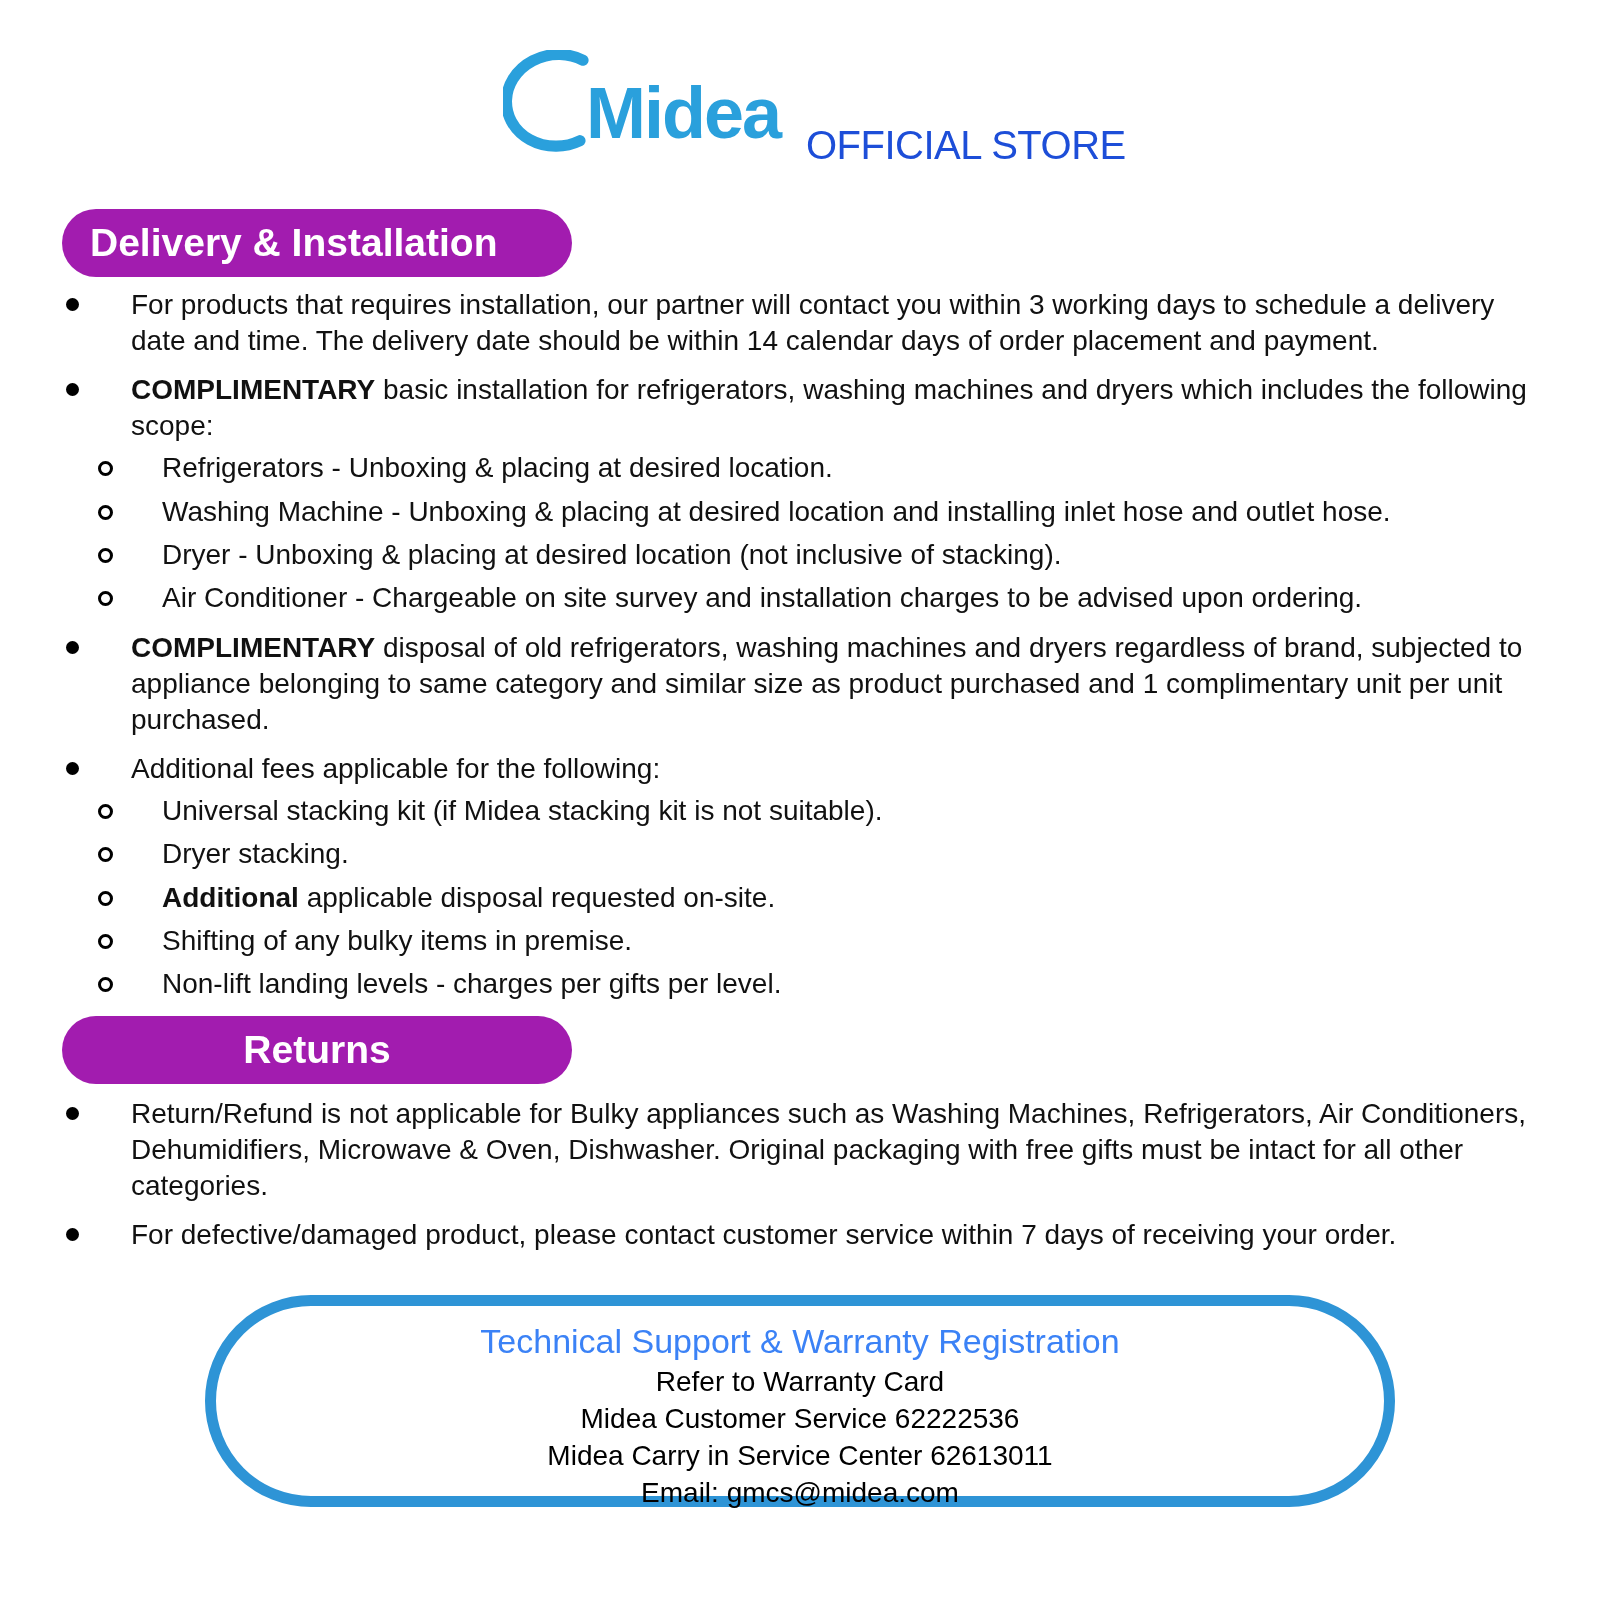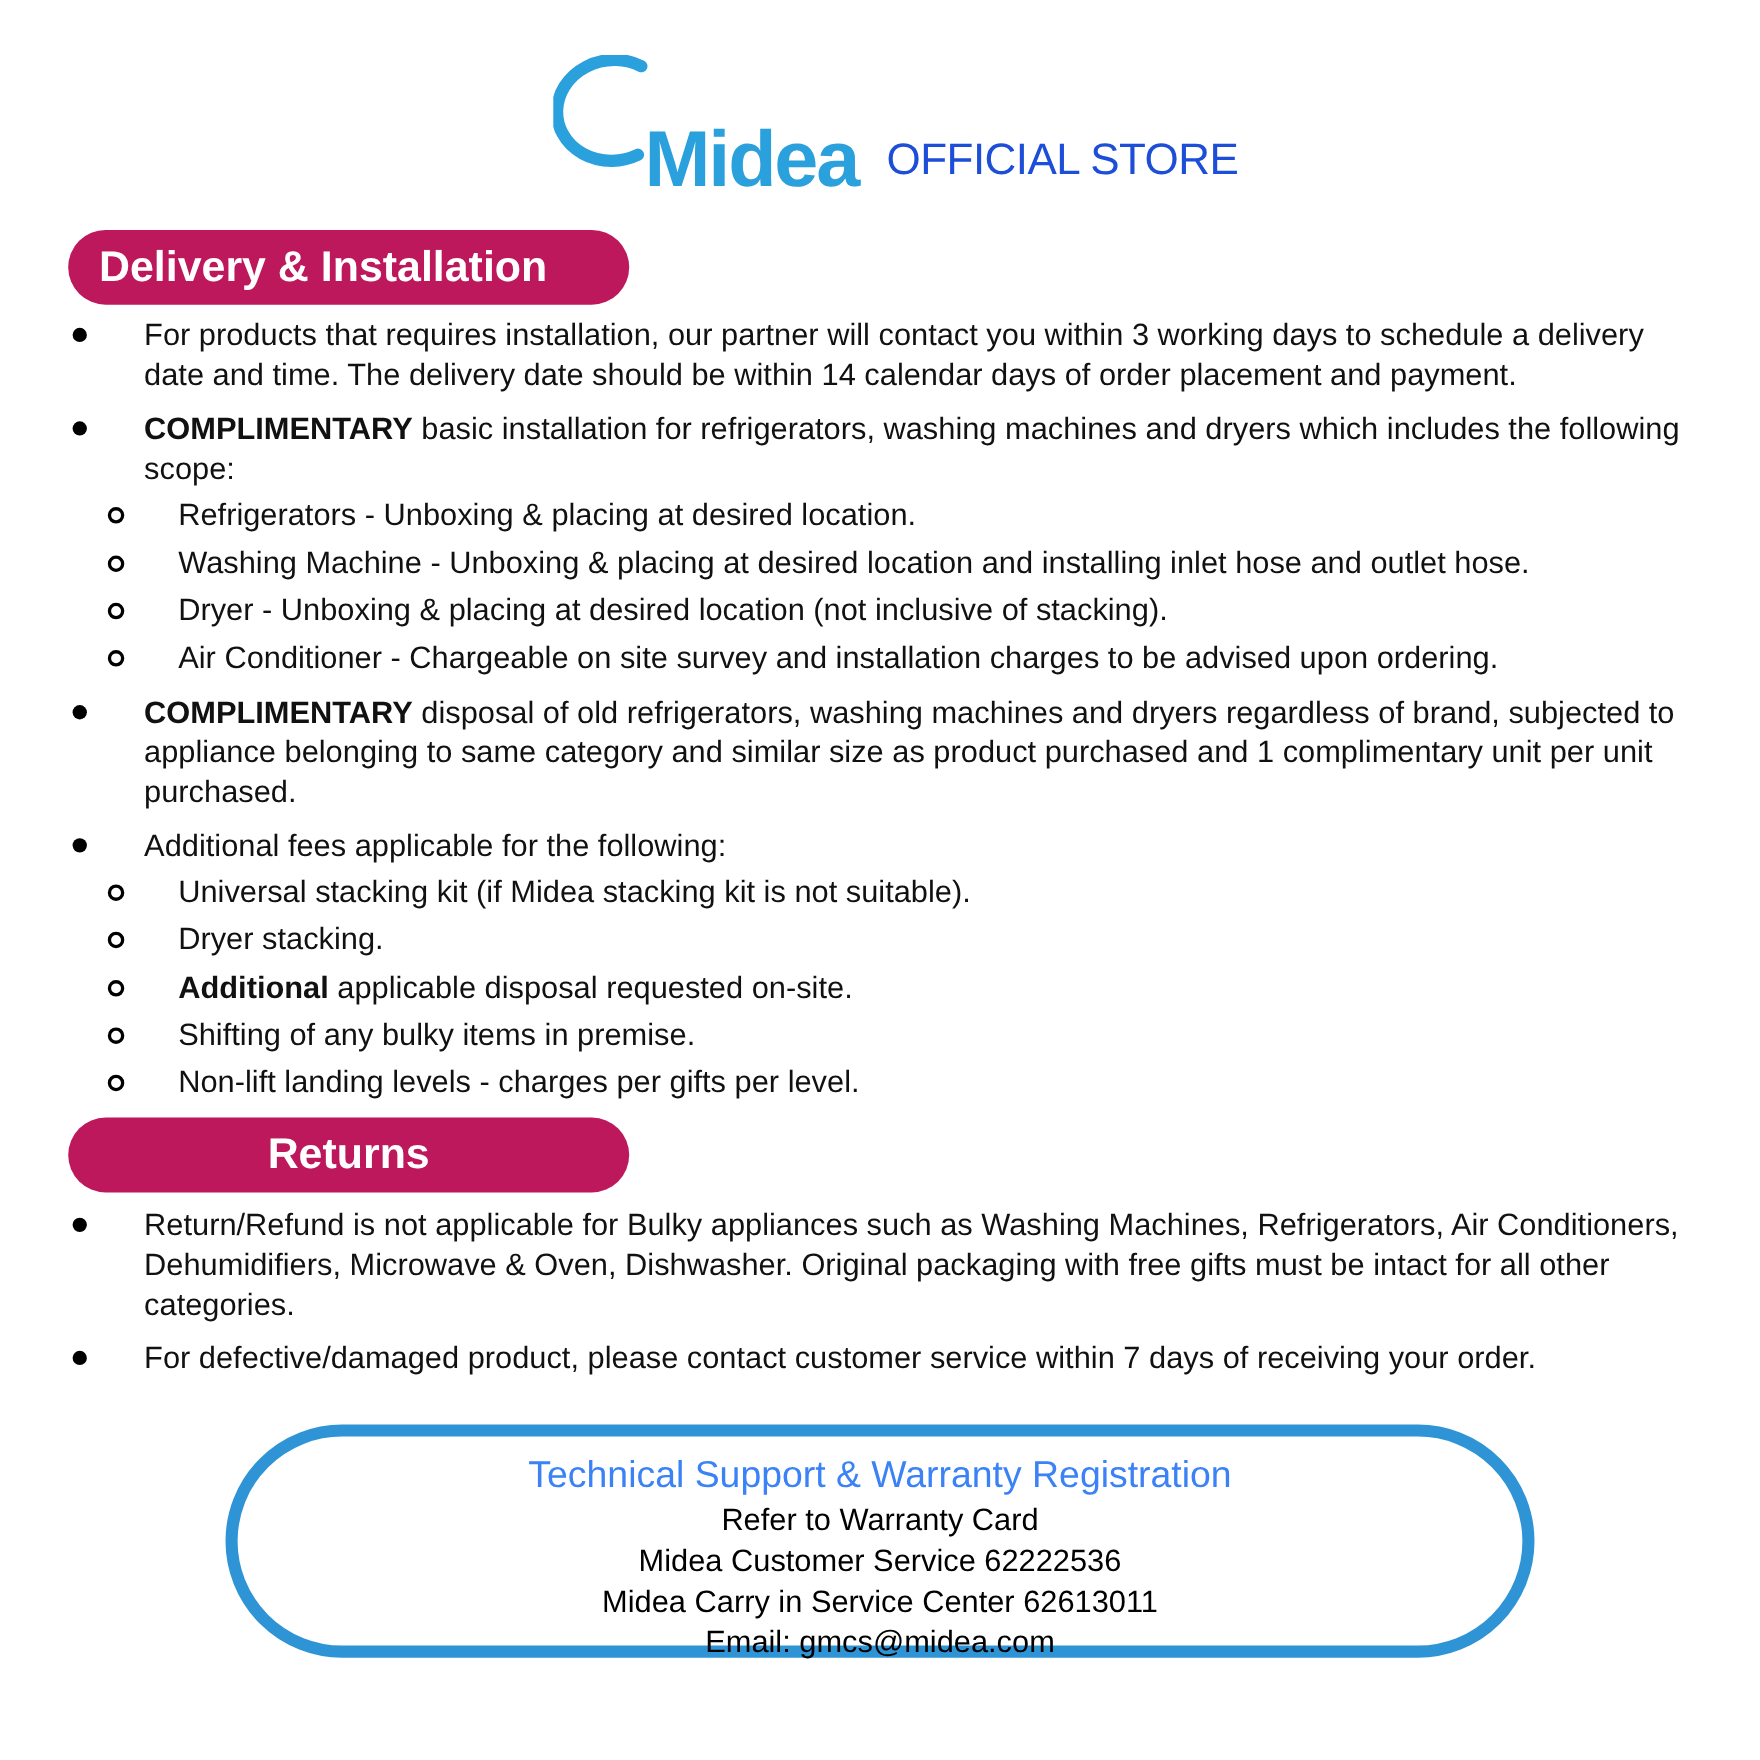--- a/index.html
+++ b/index.html
@@ -11,30 +11,29 @@
     overflow: hidden;
   }
 
   
   .brand-row { position: relative; height: 185px; }
   .swoosh-svg { position: absolute; left: 503px; top: 50px; width: 120px; height: 106px; }
   .brand-text {
     position: absolute; left: 586px; top: 72px;
     font-size: 72px; font-weight: bold; letter-spacing: -2px;
     color: #2AA0DC;
-    margin-top: 32px;
   }
   .store-label {
     position: absolute; left: 806px; top: 123px;
     font-size: 40px; letter-spacing: -0.5px; color: #1d4ed8;
   }
 
   
   .pill {
-    background: #be185d; color: #ffffff;
+    background: #a21caf; color: #ffffff;
     font-weight: bold; font-size: 39px;
     height: 68px; line-height: 68px;
     border-radius: 36px;
     box-sizing: border-box;
   }
   .pill-delivery {
     display: inline-block;
     margin: 24px 0 10px 62px;
     padding: 0 28px;
     min-width: 510px;

